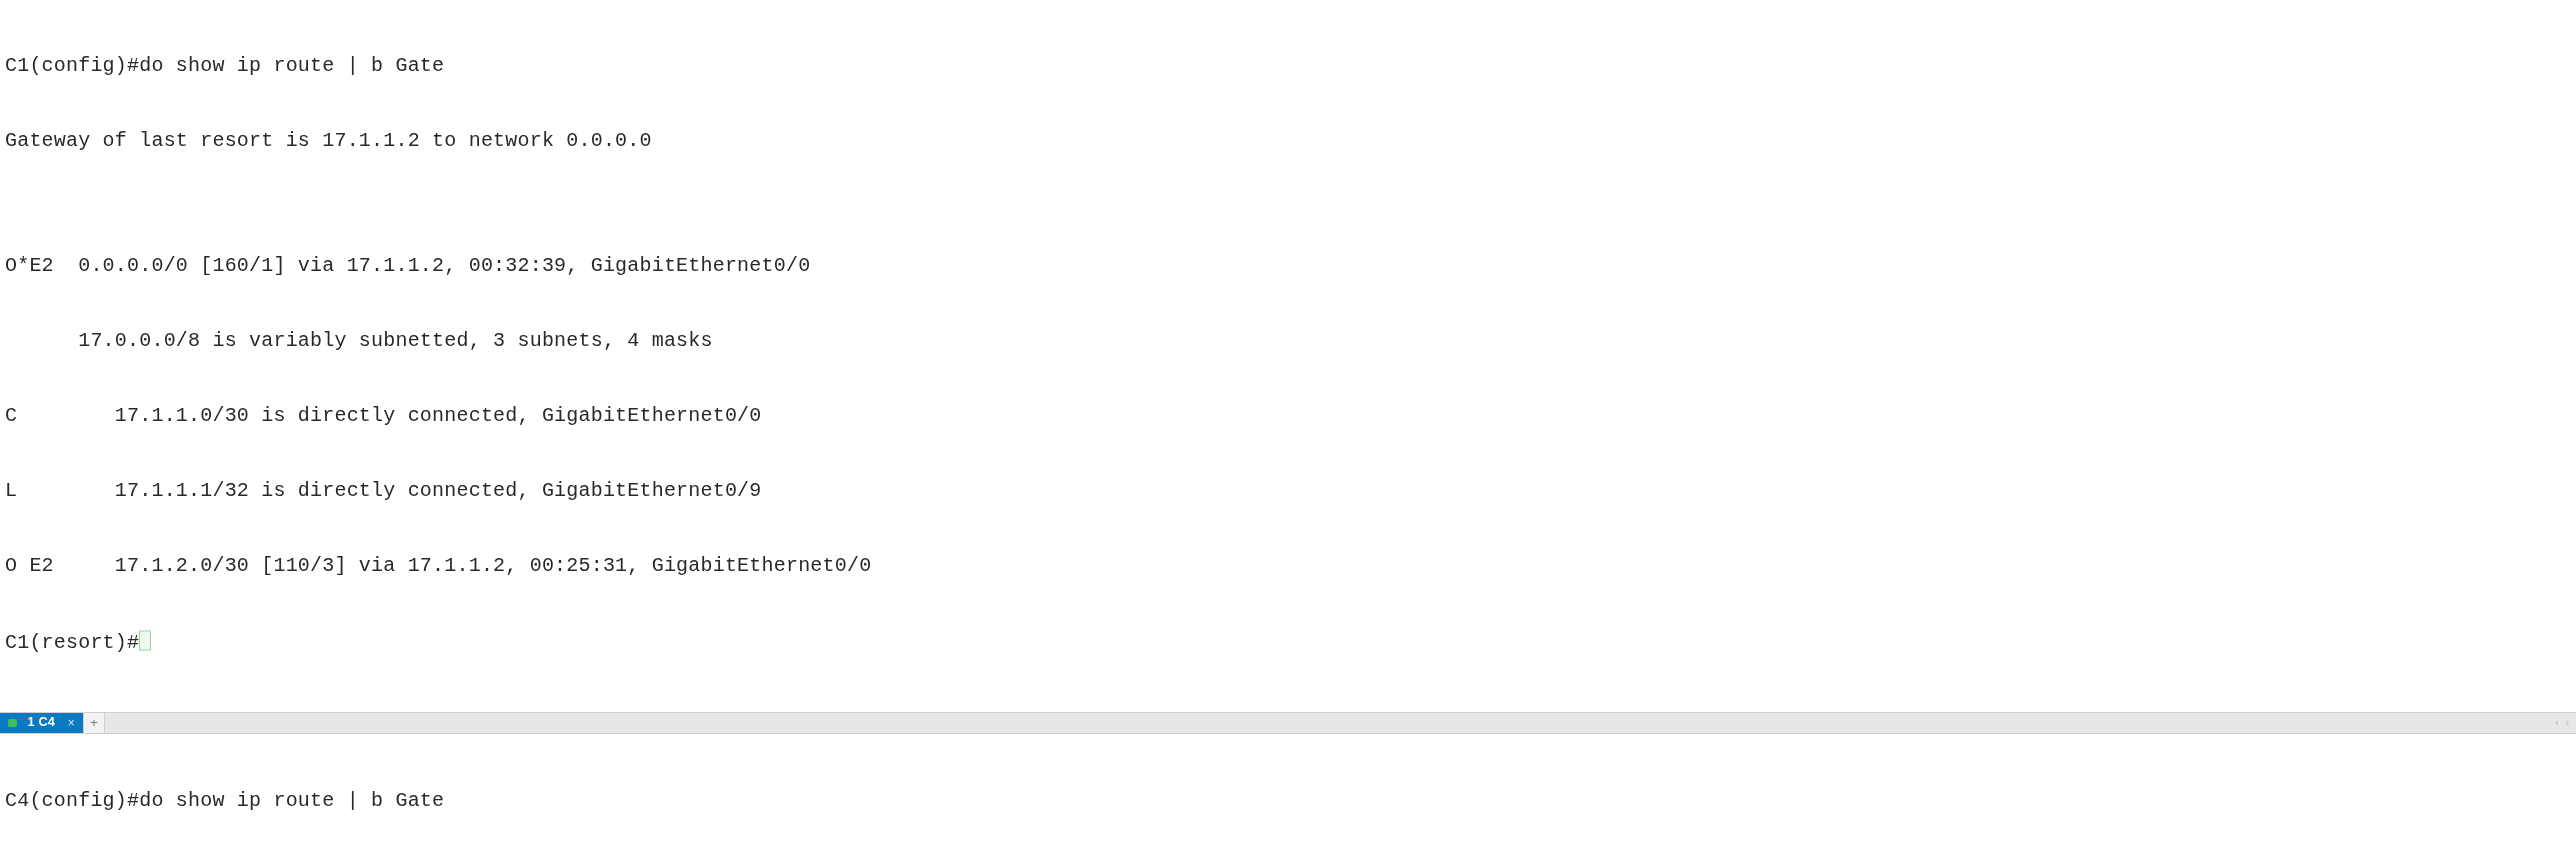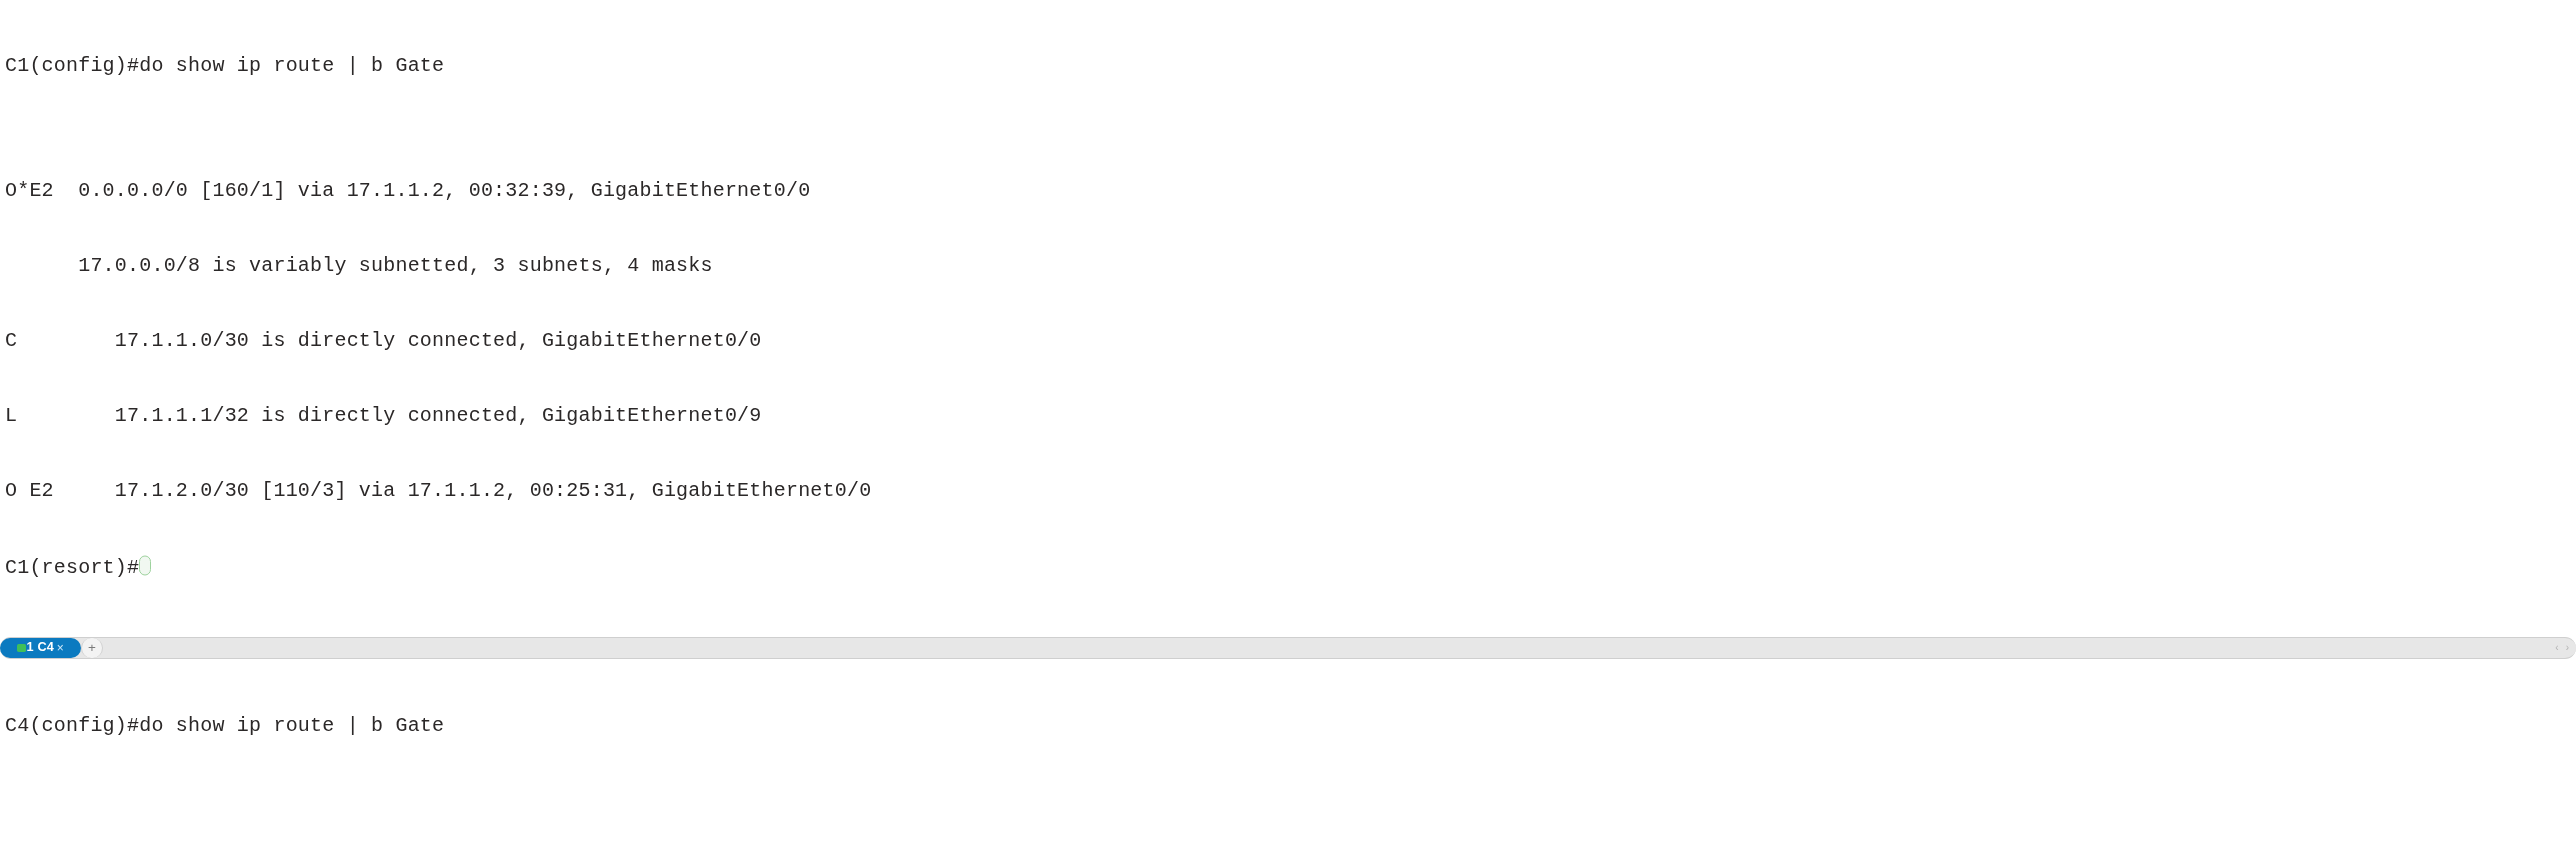--- a/index.html
+++ b/index.html
@@ -1,15 +1,15 @@
 <!DOCTYPE html>
 <html style="font-size:13.5px"><head>
   <meta charset="utf-8">
   <style>
-    * { margin: 0; padding: 0; box-sizing: border-box; border-radius: 15px; }
+    * { margin: 0; padding: 0; box-sizing: border-box; }
     html, body { width: 100%; height: 100%; }
     body {
       font-family: Consolas, "Courier New", monospace;
       font-size: 20px;
       line-height: 1.25;
       color: #2b2828;
       background: #ffffff;
       letter-spacing: 0.2px;
     }
     .pane {}
@@ -31,22 +31,22 @@
       align-items: stretch;
       background: #e7e7e7;
       border-top: 0.8px solid #cfcfcf;
       border-bottom: 0.8px solid #cfcfcf;
       height: 22px;
       user-select: none;
     }
     .tab {
       display: flex;
       align-items: center;
-      gap: 1px;
-      padding: 0 17px;
+      gap: 11px;
+      padding: 0 8px;
       font-family: -apple-system, "Segoe UI", Arial, sans-serif;
       font-size: 12.7px;
       font-weight: 600;
       color: #ffffff;
       background: #0b7ac0;
       height: 100%;
     }
     .tab .dot {
       width: 8.5px; height: 8.5px; border-radius: 1.7px;
       background: #3fbf5a;
@@ -82,20 +82,21 @@
       font-size: 11px;
     }
     .arrow { font-size: 10px; color:#b3b3b3; }
   </style>
 </head>
 <body>
 
 <div class="pane">
   <div class="terminal">
     <span class="line">C1(config)#do show ip route | b Gate</span>
+    <span class="line">Gateway of last resort is 17.1.1.2 to network 0.0.0.0</span>
     <span class="line"></span>
     <span class="line">O*E2  0.0.0.0/0 [160/1] via 17.1.1.2, 00:32:39, GigabitEthernet0/0</span>
     <span class="line">      17.0.0.0/8 is variably subnetted, 3 subnets, 4 masks</span>
     <span class="line">C        17.1.1.0/30 is directly connected, GigabitEthernet0/0</span>
     <span class="line">L        17.1.1.1/32 is directly connected, GigabitEthernet0/9</span>
     <span class="line">O E2     17.1.2.0/30 [110/3] via 17.1.1.2, 00:25:31, GigabitEthernet0/0</span>
     <span class="line"><span>C1(resort)#</span><span class="cursor"></span></span>
   </div>
 </div>
 

